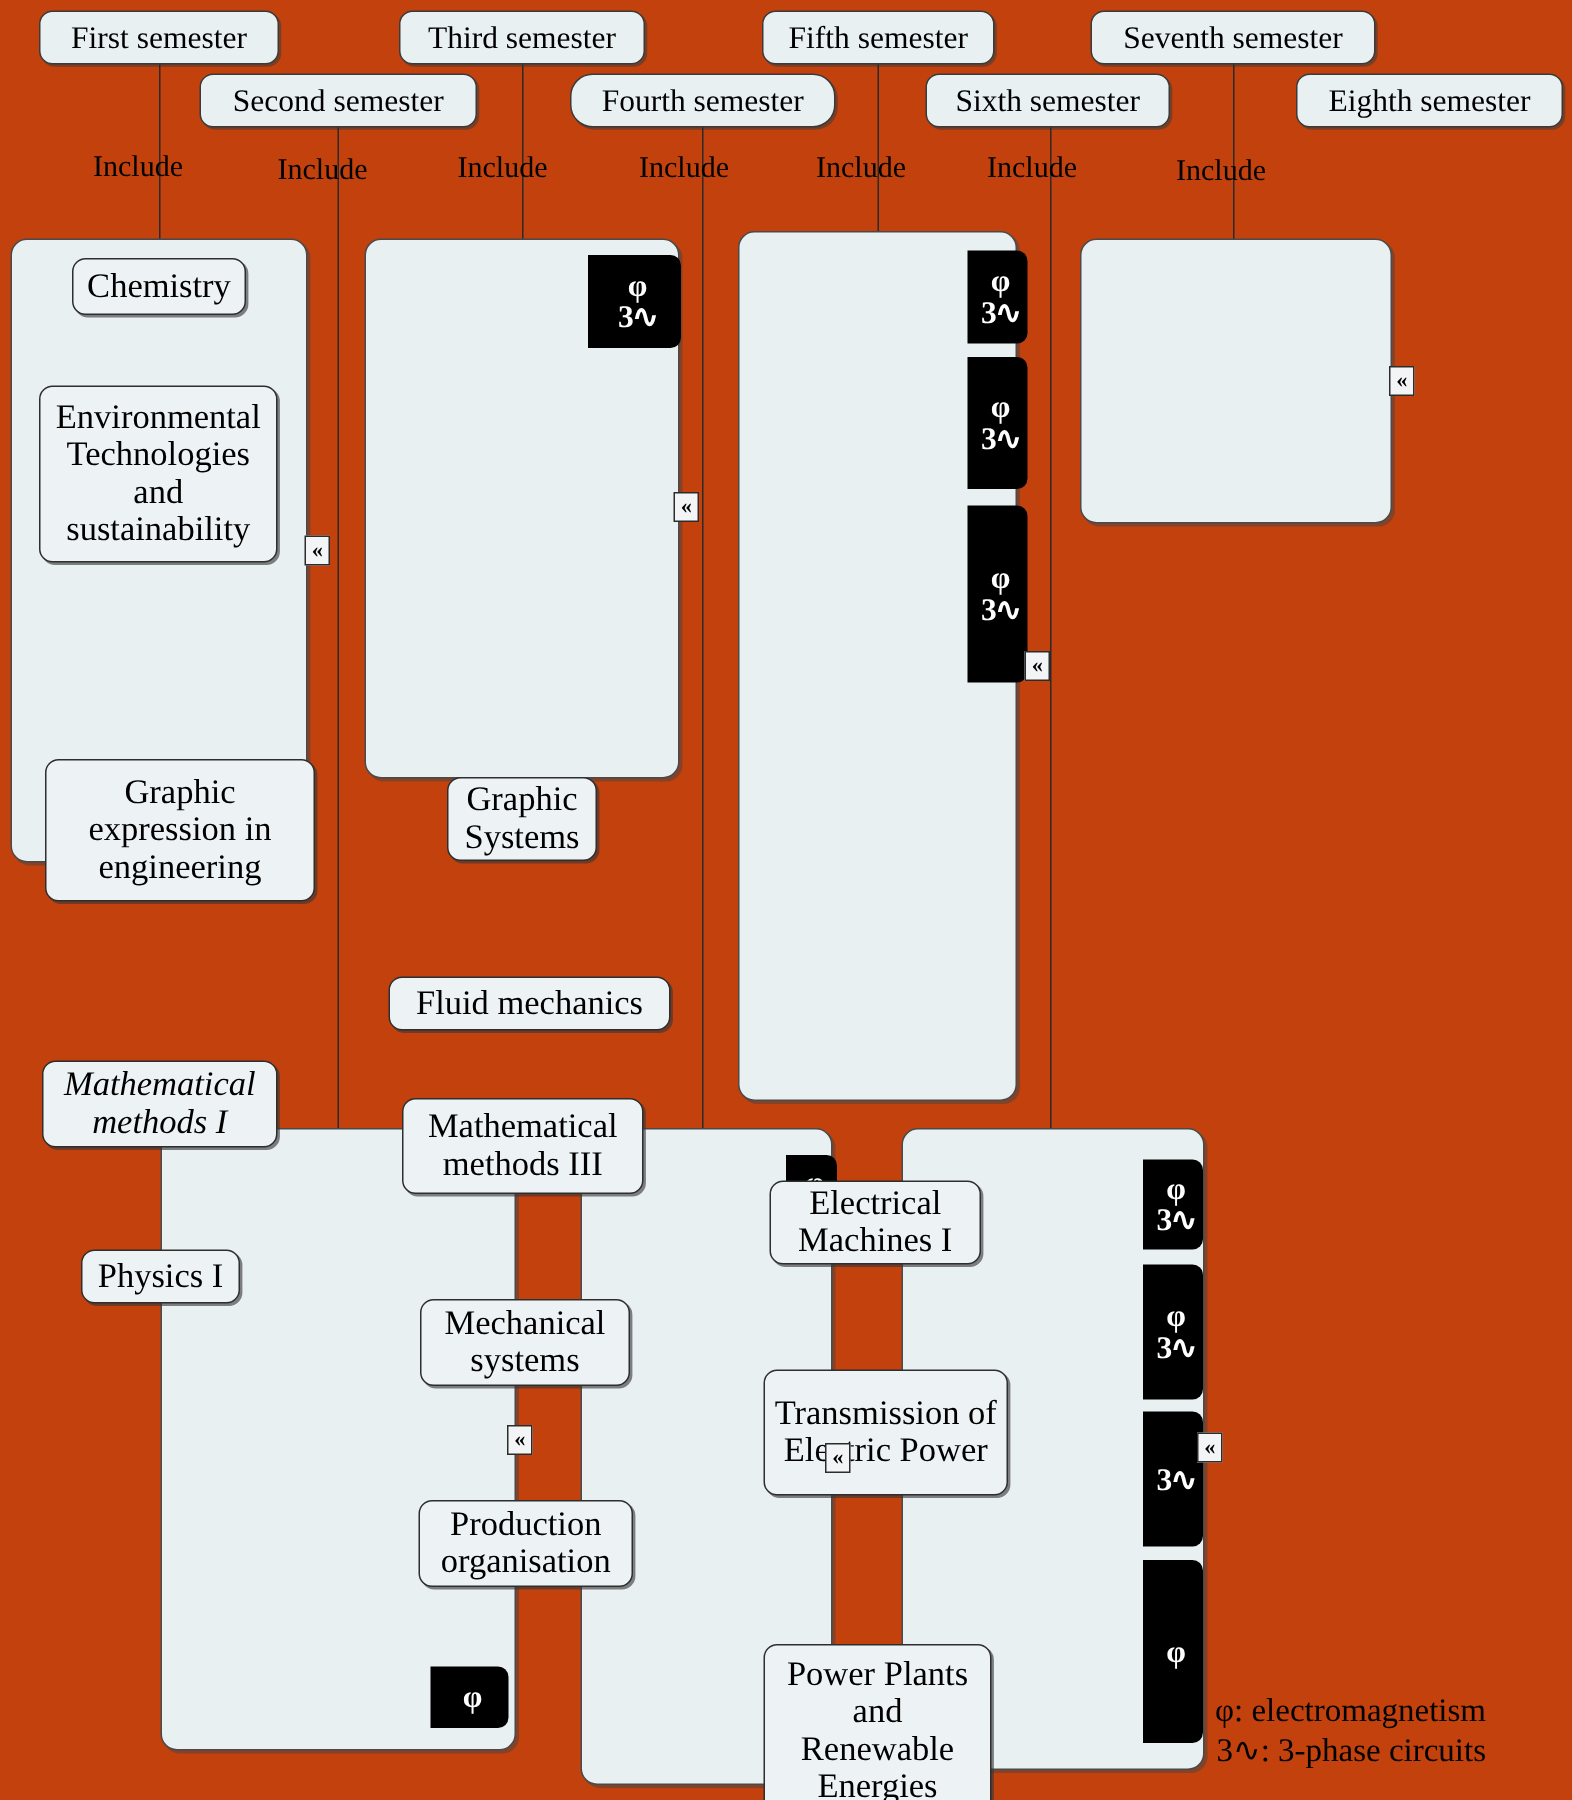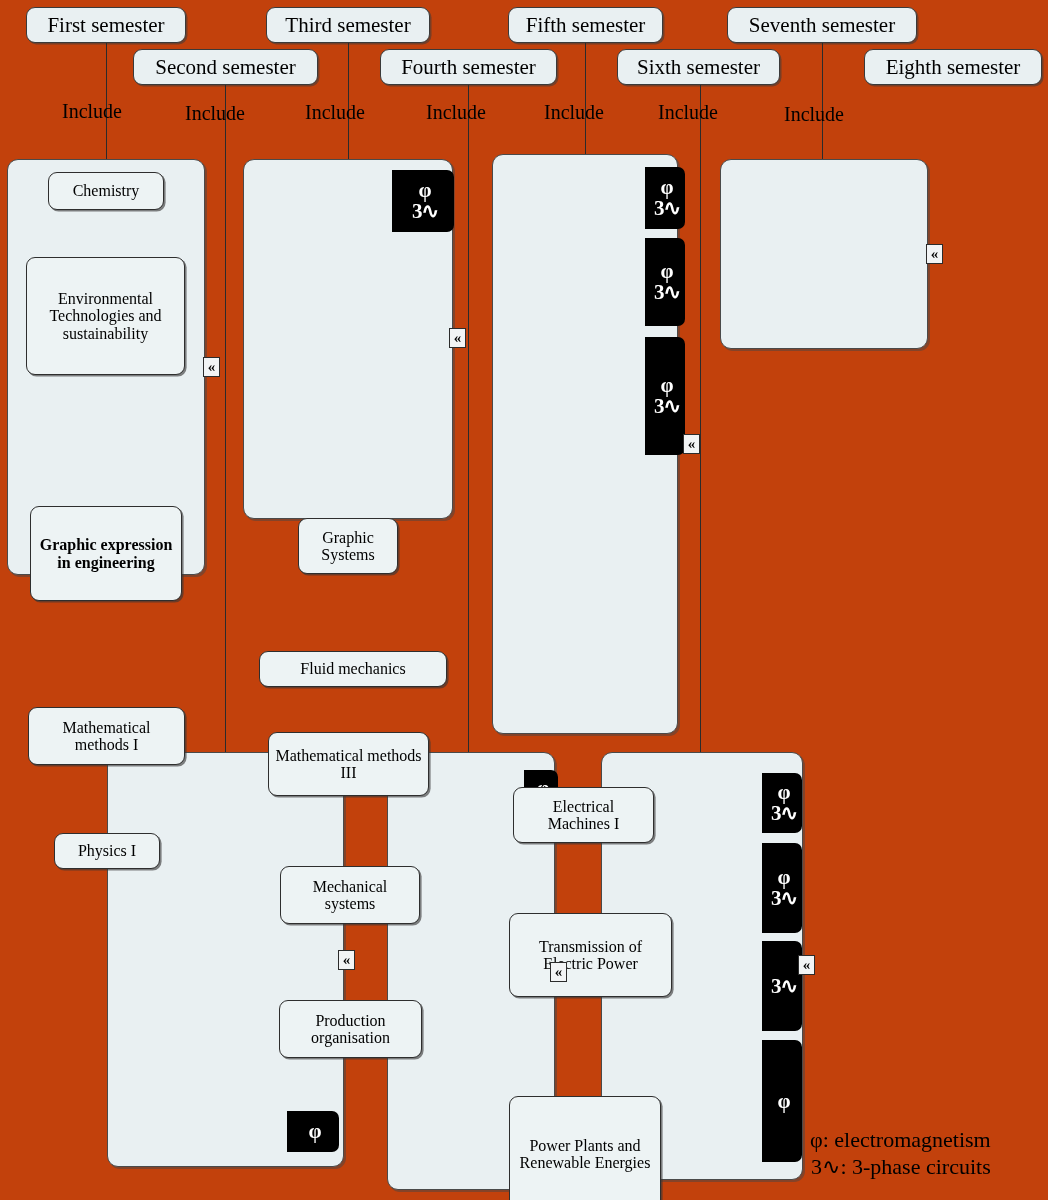--- a/index.html
+++ b/index.html
@@ -53,21 +53,21 @@
     box-shadow:2px 2px 0 rgba(70,70,70,.5);
   }
   .course{
     position:relative;
     box-sizing:border-box;
     background:#edf3f4;
     border:1.6px solid #2e2e2e;
     border-radius:9px;
     display:flex;align-items:center;justify-content:center;
     text-align:center;
-    font-size:16px;
+    font-size:23px;
     line-height:1.08;
     padding:3px 6px;
     box-shadow:1.6px 1.6px 0 rgba(55,55,55,.62);
     z-index:3;
   }
   .tag{
     position:absolute;
     box-sizing:border-box;
     background:#000;
     color:#fff;
@@ -111,21 +111,21 @@
 <body>
 
 <div id="canvas">
 
   <div class="sem-pill" style="left:26px;top:7px;width:160px;height:36px;">First semester</div>
 
   <div class="sem-pill" style="left:133px;top:49px;width:185px;height:36px;">Second semester</div>
 
   <div class="sem-pill" style="left:266px;top:7px;width:164px;height:36px;">Third semester</div>
 
-  <div class="sem-pill" style="left:380px;top:49px;width:177px;height:36px;">Fourth semester</div>
+  <div class="sem-pill" style="left:380px;top:49px;width:177px;height:36px;border-radius:15px;">Fourth semester</div>
 
   <div class="sem-pill" style="left:508px;top:7px;width:155px;height:36px;">Fifth semester</div>
 
   <div class="sem-pill" style="left:617px;top:49px;width:163px;height:36px;text-align:right;">Sixth semester</div>
 
   <div class="sem-pill" style="left:727px;top:7px;width:190px;height:36px;">Seventh semester</div>
 
   <div class="sem-pill" style="left:864px;top:49px;width:178px;height:36px;">Eighth semester</div>
 
   <div class="vline" style="left:106px;top:43px;height:117px;"></div>
@@ -149,23 +149,23 @@
   <div class="include-lbl" style="left:544px;top:102px;">Include</div>
   <div class="include-lbl" style="left:658px;top:102px;">Include</div>
   <div class="include-lbl" style="left:784px;top:104px;">Include</div>
 
   <div class="group" style="left:7px;top:159px;width:198px;height:416px;"></div>
 
   <div class="course" style="left:48px;top:172px;width:116px;height:38px;">Chemistry</div>
 
   <div class="course" style="left:26px;top:219px;width:159px;height:118px;">Environmental Technologies and sustainability</div>
 
-  <div class="course" style="left:30px;top:350px;width:152px;height:95px;font-weight:bold;">Graphic expression in engineering</div>
-
-  <div class="course" style="left:28px;top:456px;width:157px;height:58px;">Mathematical methods I</div>
+  <div class="course" style="left:30px;top:350px;width:180px;height:95px;">Graphic expression in engineering</div>
+
+  <div class="course" style="left:28px;top:456px;width:157px;height:58px;font-style:italic;">Mathematical methods I</div>
 
   <div class="course" style="left:54px;top:524px;width:106px;height:36px;">Physics I</div>
 
   <div class="guill" style="left:203px;top:357px;">«</div>
 
   <div class="group" style="left:243px;top:159px;width:210px;height:360px;"></div>
 
   <div class="tag" style="left:392px;top:170px;width:62px;height:62px;">
     <span class="sym-phi">φ</span>
     <span class="sym-3p">3∿</span>

